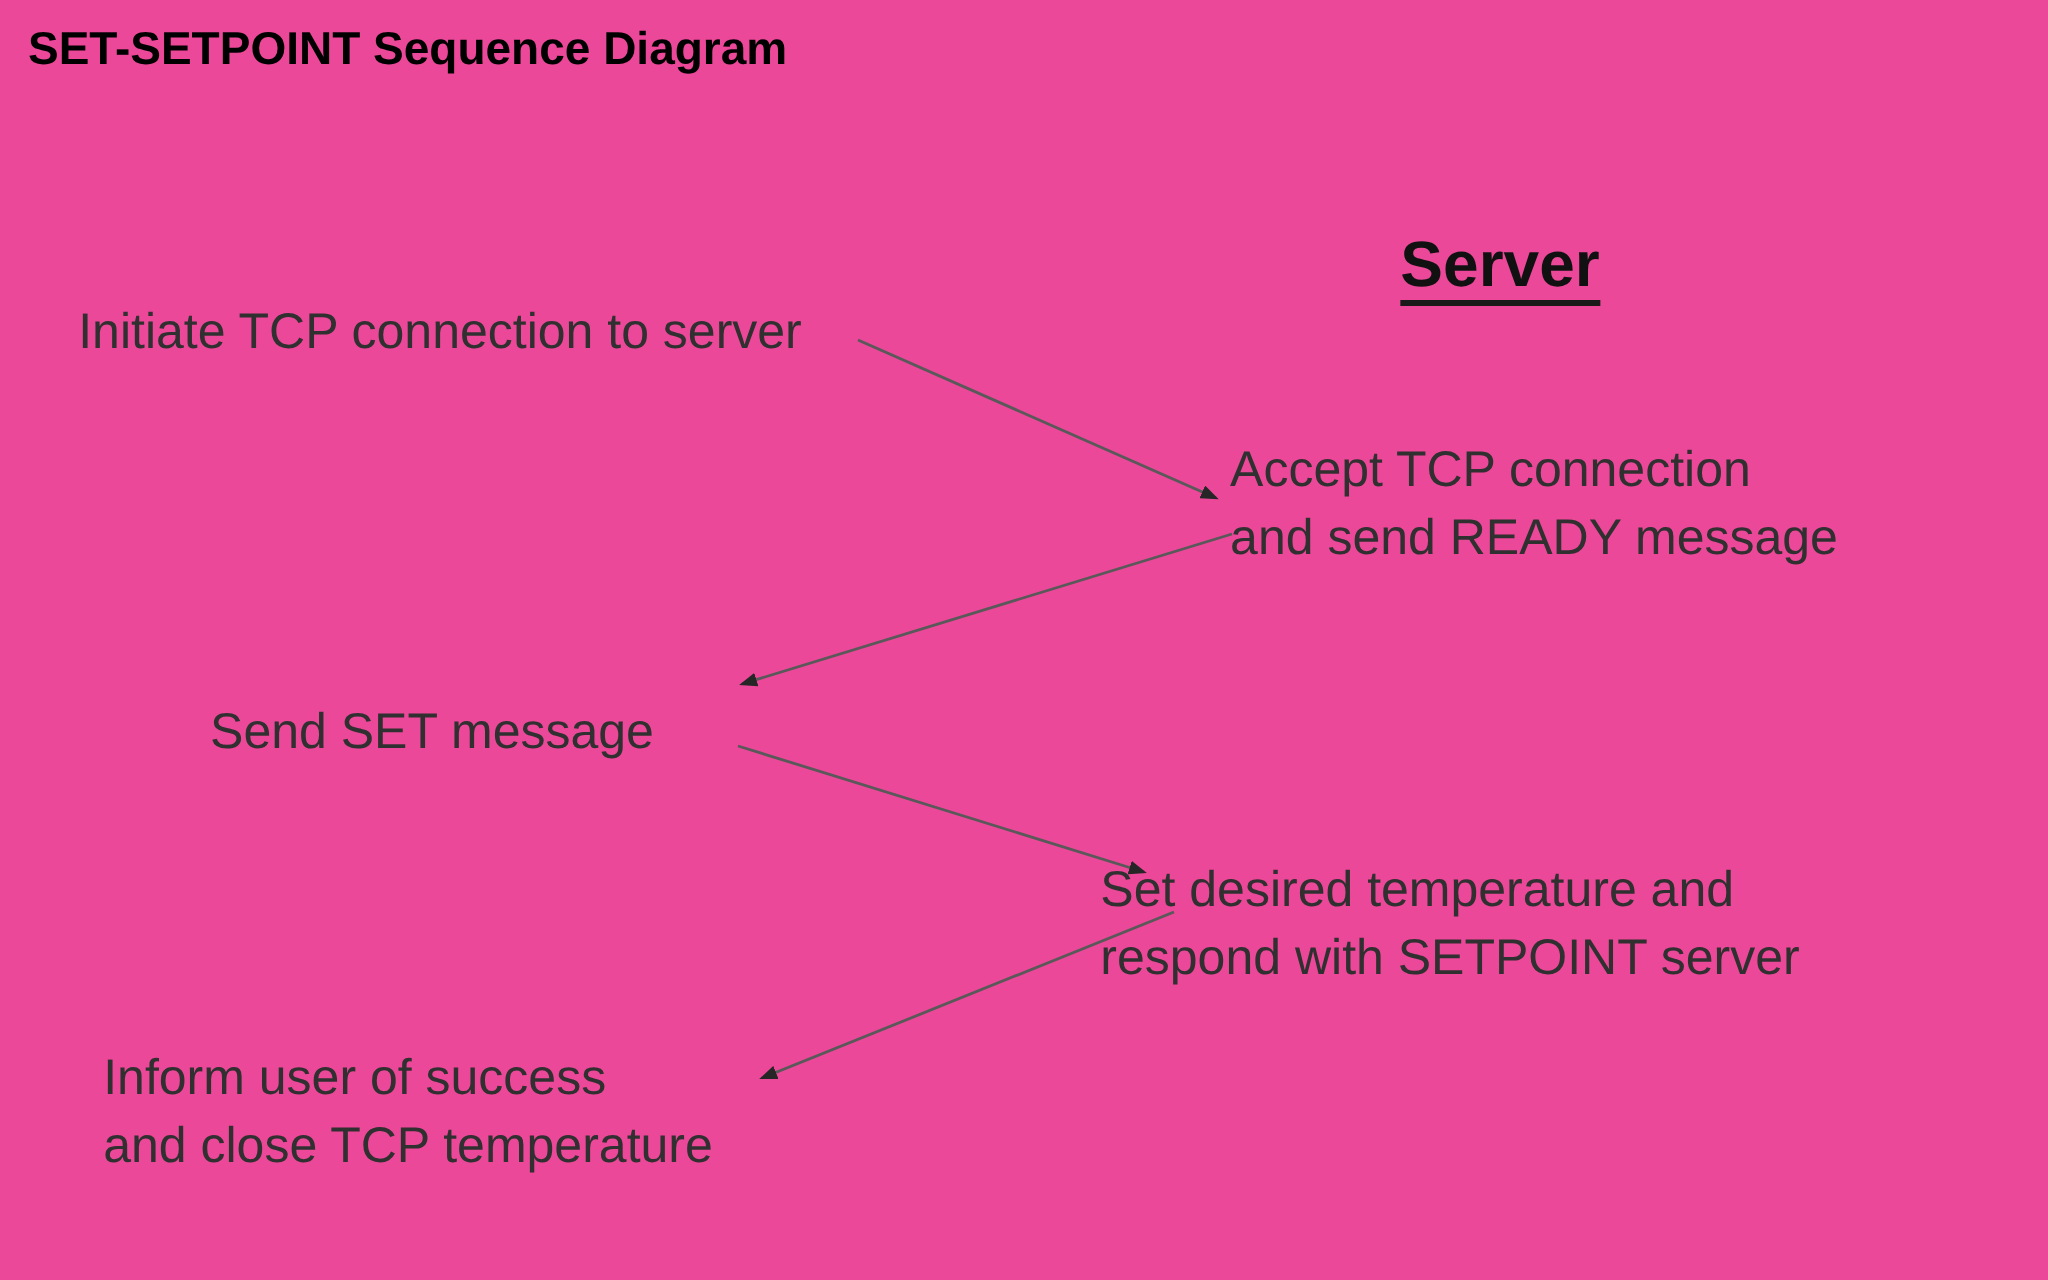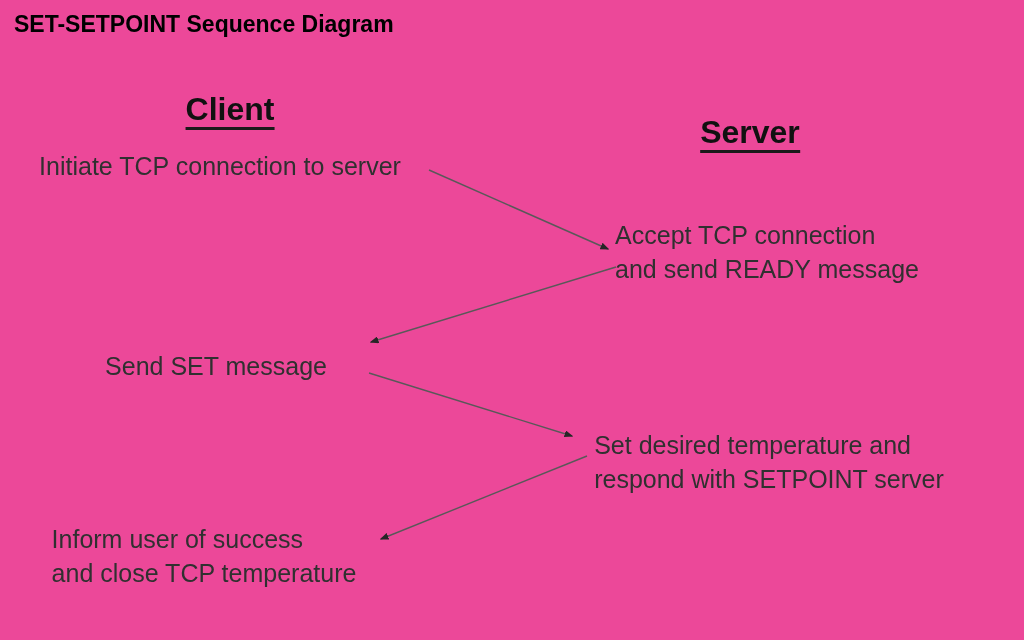--- a/index.html
+++ b/index.html
@@ -72,41 +72,38 @@
       <marker id="ah" markerWidth="9" markerHeight="7" refX="7.5" refY="3.5" orient="auto" markerUnits="userSpaceOnUse">
         <path d="M0,0 L9,3.5 L0,7 Z" fill="#262626"></path>
       </marker>
     </defs>
     <line marker-end="url(#ah)" x1="429" y1="170" x2="608" y2="249" stroke="#595959"></line>
     <line marker-end="url(#ah)" x1="616" y1="267" x2="371" y2="342" stroke="#595959"></line>
     <line marker-end="url(#ah)" x1="369" y1="373" x2="572" y2="436" stroke="#595959"></line>
     <line marker-end="url(#ah)" x1="587" y1="456" x2="381" y2="539" stroke="#595959"></line>
   </svg>
 
-  <div class="actor-header" style="left:230px; top:92px;">
-    <span class="hdr-text">Client</span>
-  </div>
   <div class="actor-header" style="left:750px; top:95px;margin-top:20px;">
     <span class="hdr-text">Server</span>
   </div>
 
   <div class="msg" style="left:220px; top:149px;">
     <div>Initiate TCP connection to server</div>
   </div>
 
   <div class="msg" style="left:216px; top:349px;">
     <div>Send SET message</div>
   </div>
 
   <div class="msg" style="left:767px; top:218px;">
     <div>Accept TCP connection</div>
     <div>and send READY message</div>
   </div>
 
-  <div class="msg" style="left:769px; top:428px;">
+  <div class="msg" style="left:725px; top:428px;">
     <div>Set desired temperature and</div>
     <div>respond with SETPOINT server</div>
   </div>
 
   <div class="msg" style="left:204px; top:522px;">
     <div>Inform user of success</div>
     <div>and close TCP temperature</div>
   </div>
 
 </div>

